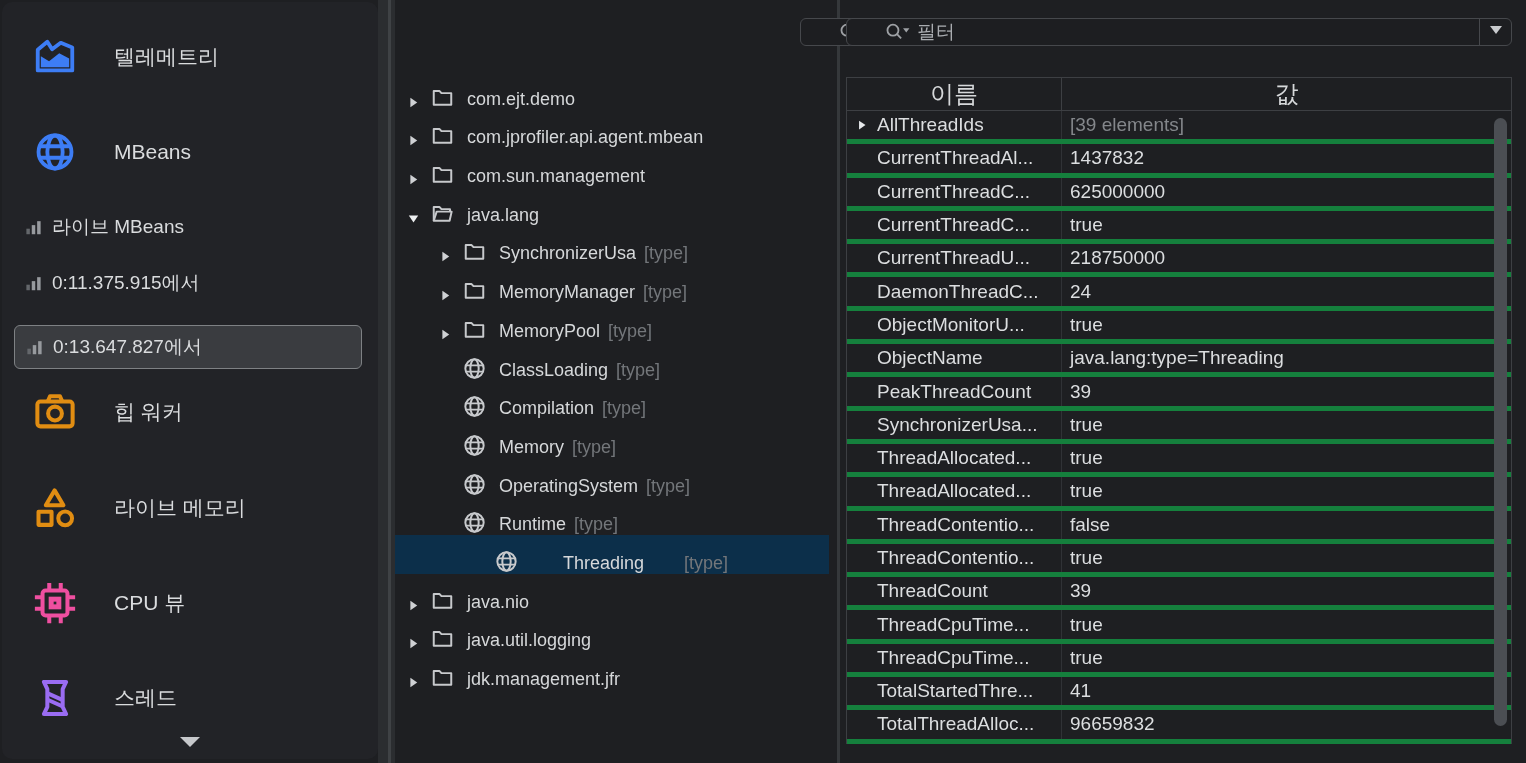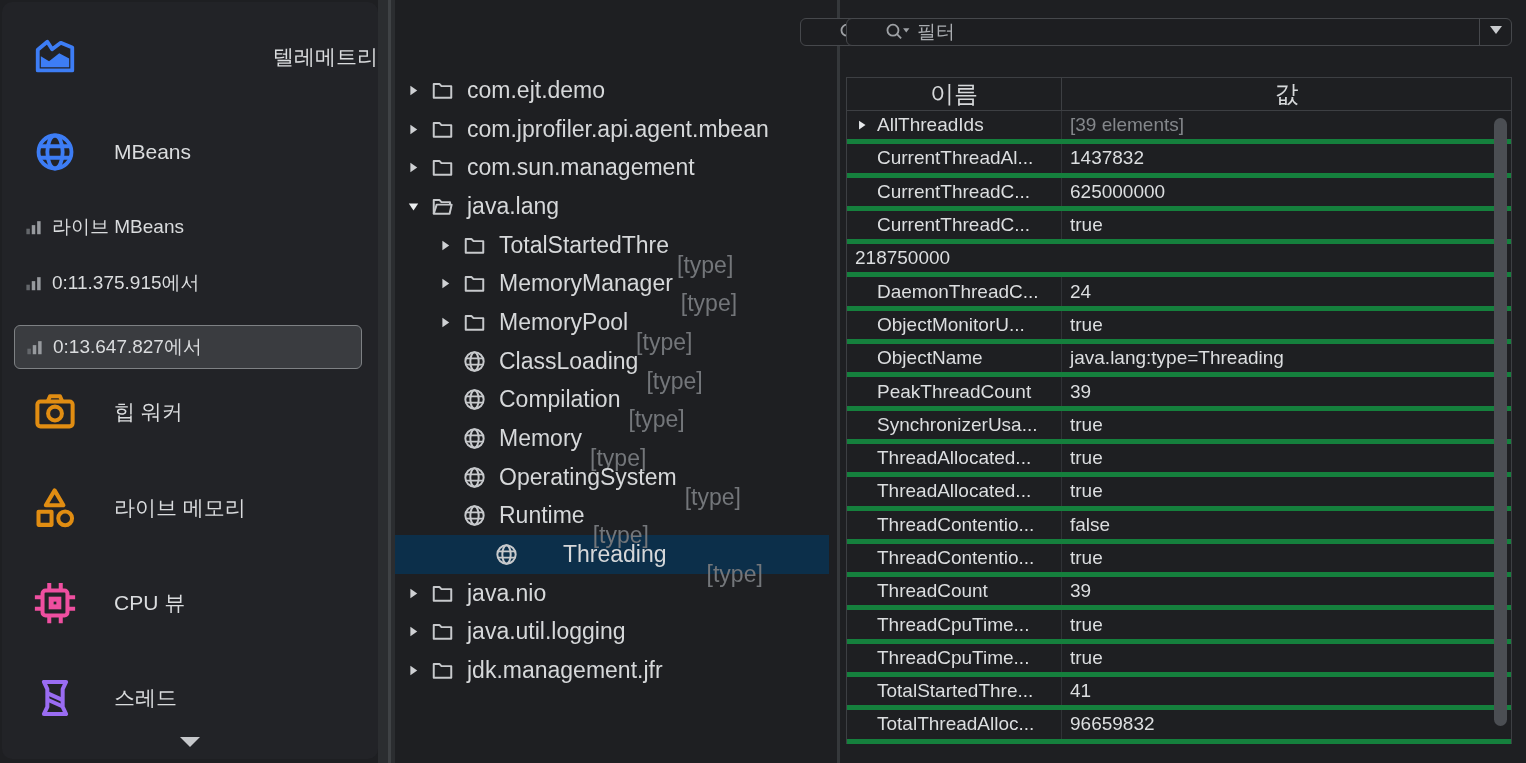--- a/index.html
+++ b/index.html
@@ -14,21 +14,21 @@
   .gap-strip { position:absolute; left:378px; top:0; width:17px; height:763px; background:#2b2d30; }
   .v-divider-1 { position:absolute; left:388px; top:0; width:3px; height:763px; background:#3f4245; }
   .v-divider-2 { position:absolute; left:837px; top:0; width:3px; height:763px; background:#35383b; }
 
   
   .sidebar { position:absolute; left:2px; top:2px; width:376px; height:757px; background:#222327; border-radius:10px; }
   .sidebar-items { position:relative; width:100%; height:100%; }
   .s-item { position:absolute; left:0; width:100%; display:flex; align-items:center; cursor:default; }
   .s-item.large { height:68px; }
   .s-item.small { height:44px; }
-  .sidebar-items .s-item:nth-child(1){ top:21px;justify-content:space-between; }
+  .sidebar-items .s-item:nth-child(1){ top:21px; }
   .sidebar-items .s-item:nth-child(2){ top:116px; }
   .sidebar-items .s-item:nth-child(3){ top:203px; }
   .sidebar-items .s-item:nth-child(4){ top:259px; }
   .sidebar-items .s-item:nth-child(5){ top:315px; }
   .sidebar-items .s-item:nth-child(6){ top:376px; }
   .sidebar-items .s-item:nth-child(7){ top:472px; }
   .sidebar-items .s-item:nth-child(8){ top:567px; }
   .sidebar-items .s-item:nth-child(9){ top:662px; }
   .s-item.large .s-icon { width:46px; height:46px; margin-left:30px; flex:none; }
   .s-item.large .s-label { margin-left:36px; font-size:21px; color:#dadcde; white-space:nowrap; }
@@ -49,21 +49,21 @@
   .search-input { flex:1; min-width:0; background:transparent; border:none; outline:none; color:#d6d8da; font-size:19px; font-family:"Liberation Sans", sans-serif; padding:0 4px; }
   .search-input::placeholder { color:#a9acb0; opacity:1; }
   .sb-tool { width:24px; height:24px; flex:none; color:#7c7f83; margin-right:4px; cursor:pointer; }
   .sb-tool svg { width:100%; height:100%; display:block; }
   .sb-combo { width:32px; align-self:stretch; flex:none; border-left:1px solid #46484c; display:flex; align-items:center; justify-content:center; color:#c9cbce; cursor:pointer; }
   .sb-combo svg { width:16px; height:14px; }
 
   
   .tree-panel { position:absolute; left:395px; top:0; width:434px; height:763px; background:#1e1f22; }
   .tree { position:absolute; left:0; top:71px; width:434px; }
-  .t-row { display:flex; align-items:center; height:38.7px; font-size:23px; color:#d6d8da; cursor:default; white-space:nowrap; }
+  .t-row { display:flex; align-items:flex-end; height:38.7px; font-size:18px; color:#d6d8da; cursor:default; white-space:nowrap; }
   .t-row.selected { background:#0c2f4a;gap:32px; }
   .t-arrow { width:15px; height:15px; flex:none; color:#cfd1d4; }
   .t-arrow svg { width:100%; height:100%; display:block; }
   .t-row.lvl1 .t-arrow { margin-left:11px; }
   .t-row.lvl2 .t-arrow { margin-left:43px; }
   .t-arrow.expanded { color:#eceef0; }
   .t-icon { width:25px; height:25px; margin-left:9px; flex:none; color:#c7c9cc; }
   .t-icon svg { width:100%; height:100%; display:block; }
   .t-label { margin-left:12px; }
   .t-suffix { margin-left:8px; color:#73767a;margin-top:40px; }
@@ -292,21 +292,21 @@
     <span class="t-arrow">
           <svg viewBox="0 0 24 24">
             <path d="M7 4.5 18 12 7 19.5z" fill="currentColor"></path>
           </svg>
         </span>
     <span class="t-icon">
           <svg viewBox="0 0 24 24" fill="none" stroke="currentColor" stroke-width="1.9" stroke-linejoin="round">
             <path d="M3.6 19V5.8h5.6l1.8 2h9.4V19z"></path>
           </svg>
         </span>
-    <span class="t-label">TotalStartedThre</span>
+    <span class="t-label">SynchronizerUsa</span>
     <span class="t-suffix">[type]</span>
   </div>
 
   <div class="t-row lvl2">
     <span class="t-arrow">
           <svg viewBox="0 0 24 24">
             <path d="M7 4.5 18 12 7 19.5z" fill="currentColor"></path>
           </svg>
         </span>
     <span class="t-icon">
@@ -521,20 +521,24 @@
     <div class="td-name">
 
       <span>CurrentThreadC...</span>
     </div>
     <div class="td-value">
       <span>true</span>
     </div>
   </div>
 
   <div class="tb-row">
+    <div class="td-name">
+
+      <span>CurrentThreadU...</span>
+    </div>
     <div class="td-value">
       <span>218750000</span>
     </div>
   </div>
 
   <div class="tb-row">
     <div class="td-name">
 
       <span>DaemonThreadC...</span>
     </div>

